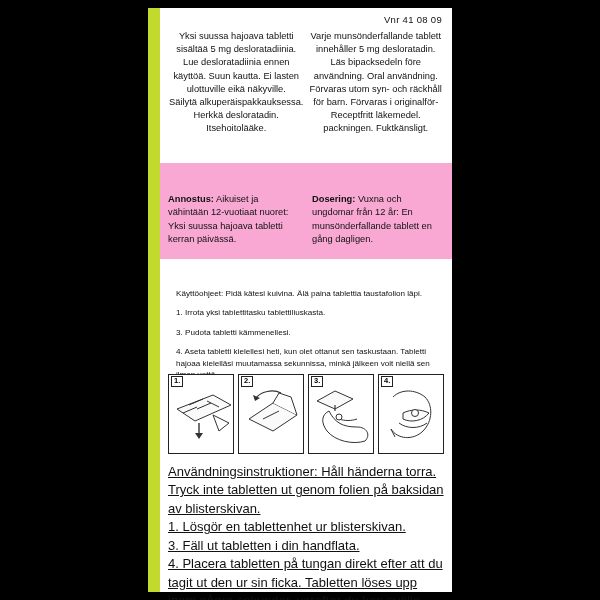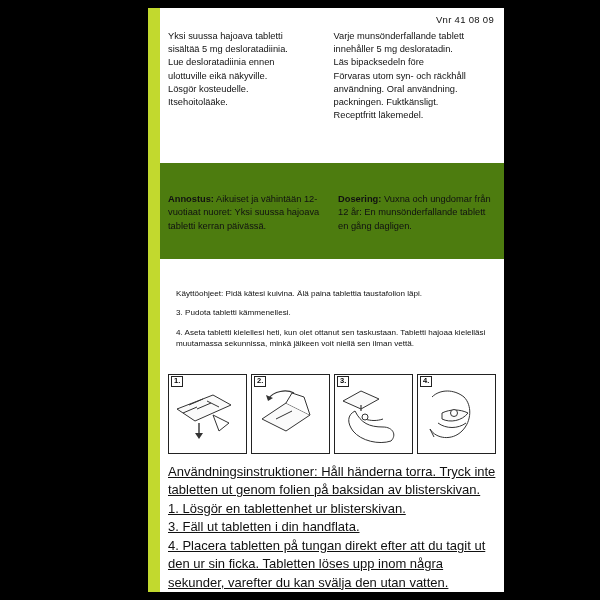--- a/index.html
+++ b/index.html
@@ -10,21 +10,21 @@
   body {
     width: 600px;
     height: 600px;
     font-family: "Liberation Sans", sans-serif;
     overflow: hidden;
   }
   .package {
     position: absolute;
     left: 148px;
     top: 8px;
-    width: 356px;
+    width: 304px;
     height: 584px;
     background: #ffffff;
     box-sizing: border-box;
   }
   .green-stripe {
     position: absolute;
     left: 0;
     top: 0;
     width: 12px;
     height: 100%;
@@ -46,38 +46,39 @@
     letter-spacing: 0.3px;
   }
   
   .top-cols {
     position: absolute;
     left: 8px;
     top: 22px;
     right: 8px;
     display: flex;
     gap: 3px;
+    text-align: center;
   }
   .col {
     width: 50%;
     font-size: 9.3px;
     line-height: 1.42;
     color: #111;
   }
   .col p {
     margin: 0;
   }
   
   .dose-band {
     position: absolute;
     left: 0;
     top: 155px;
     right: 0;
     height: 96px;
-    background: #4d7c0f;
+    background: #f9a8d4;
   }
   .dose-inner {
     position: absolute;
     left: 8px;
     top: 30px;
     right: 8px;
     display: flex;
     gap: 12px;
   }
   .dose-col {
@@ -154,48 +155,52 @@
   <div class="green-stripe"></div>
   <div class="content">
 
     <div class="vnr">Vnr 41 08 09</div>
 
     <div class="top-cols">
       <div class="col">
         <p>Yksi suussa hajoava tabletti</p>
         <p>sisältää 5 mg desloratadiinia.</p>
         <p>Lue desloratadiinia ennen</p>
+        <p>käyttöä. Suun kautta. Ei lasten</p>
         <p>ulottuville eikä näkyville.</p>
-        <p>Lösgör kosteudelle.</p>
+        <p>Säilytä alkuperäispakkauksessa.</p>
+        <p>Herkkä desloratadin.</p>
         <p>Itsehoitolääke.</p>
       </div>
       <div class="col">
         <p>Varje munsönderfallande tablett</p>
         <p>innehåller 5 mg desloratadin.</p>
         <p>Läs bipacksedeln före</p>
+        <p>användning. Oral användning.</p>
         <p>Förvaras utom syn- och räckhåll</p>
-        <p>användning. Oral användning.</p>
+        <p>för barn. Förvaras i originalför-</p>
+        <p>Receptfritt läkemedel.</p>
         <p>packningen. Fuktkänsligt.</p>
-        <p>Receptfritt läkemedel.</p>
       </div>
     </div>
 
     <div class="dose-band">
       <div class="dose-inner">
         <div class="dose-col">
           <b>Annostus:</b><span> Aikuiset ja vähintään 12-vuotiaat nuoret: Yksi suussa hajoava tabletti kerran päivässä.</span>
         </div>
         <div class="dose-col">
           <b>Dosering:</b><span> Vuxna och ungdomar från 12 år: En munsönderfallande tablett en gång dagligen.</span>
         </div>
       </div>
     </div>
 
     <div class="instr">
       <p>Käyttöohjeet: Pidä kätesi kuivina. Älä paina tablettia taustafolion läpi.</p>
+      <p>1. Irrota yksi tablettitasku tablettiliuskasta.</p>
       <p>3. Pudota tabletti kämmenellesi.</p>
       <p>4. Aseta tabletti kielellesi heti, kun olet ottanut sen taskustaan. Tabletti hajoaa kielelläsi muutamassa sekunnissa, minkä jälkeen voit niellä sen ilman vettä.</p>
     </div>
 
     <div class="figures">
 
       <div class="fig">
         <span class="num">1.</span>
         <svg width="70" height="78" viewBox="0 0 70 78">
           <g fill="none" stroke="#333" stroke-width="1">

